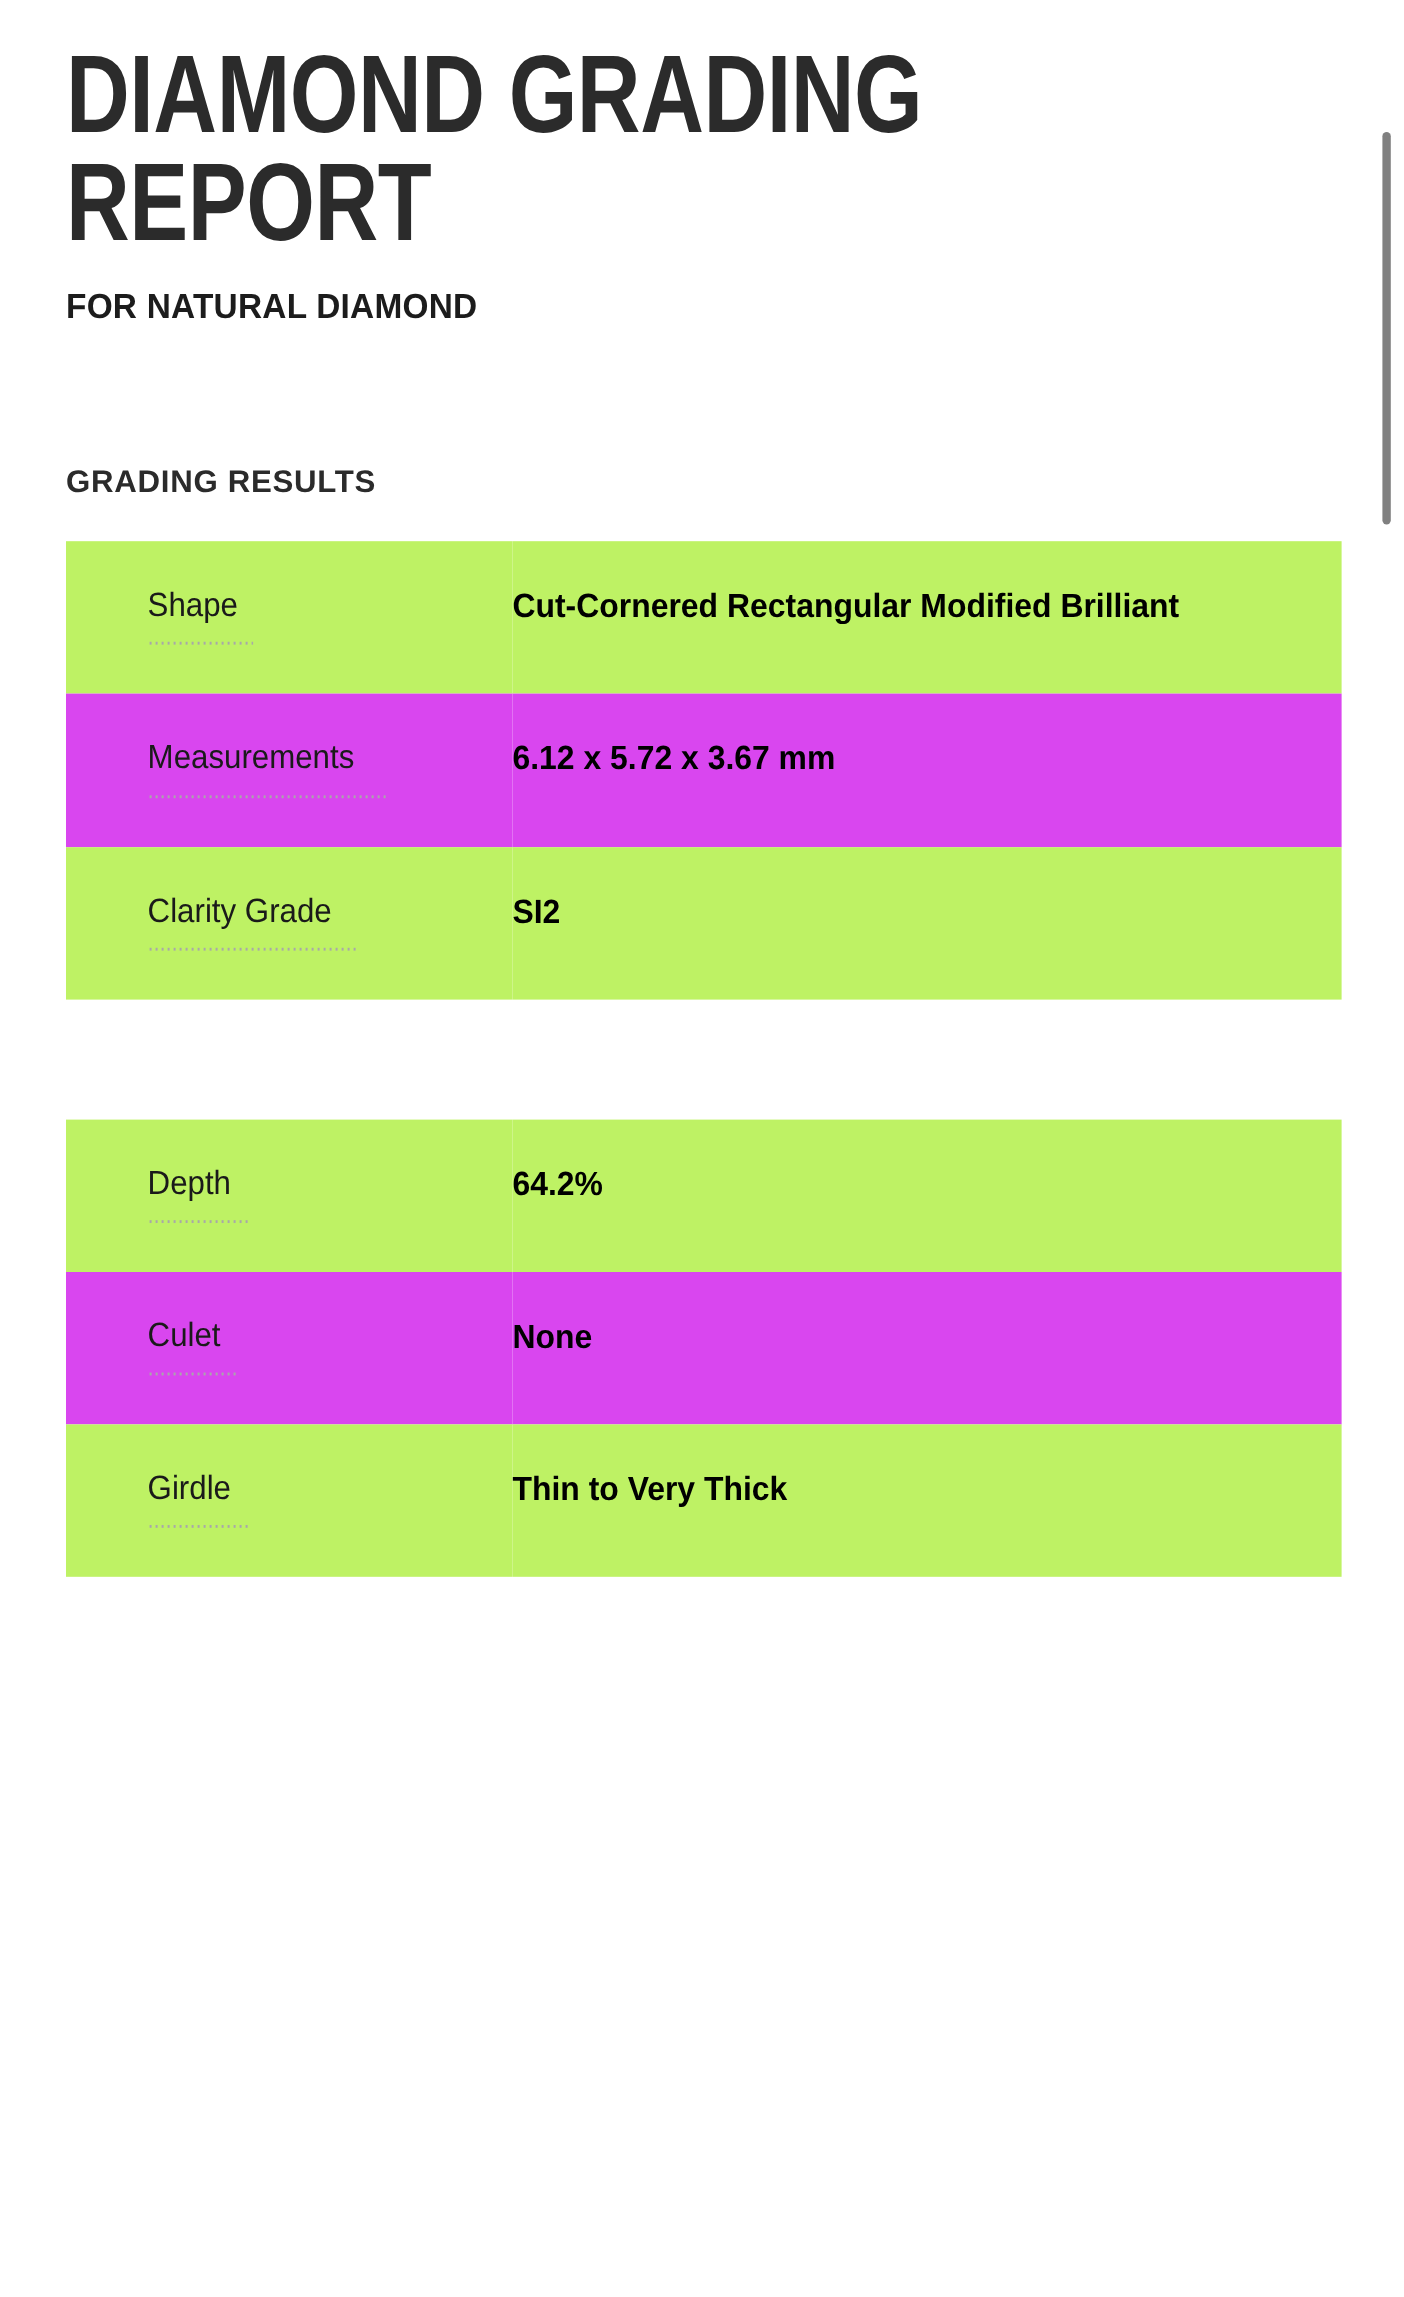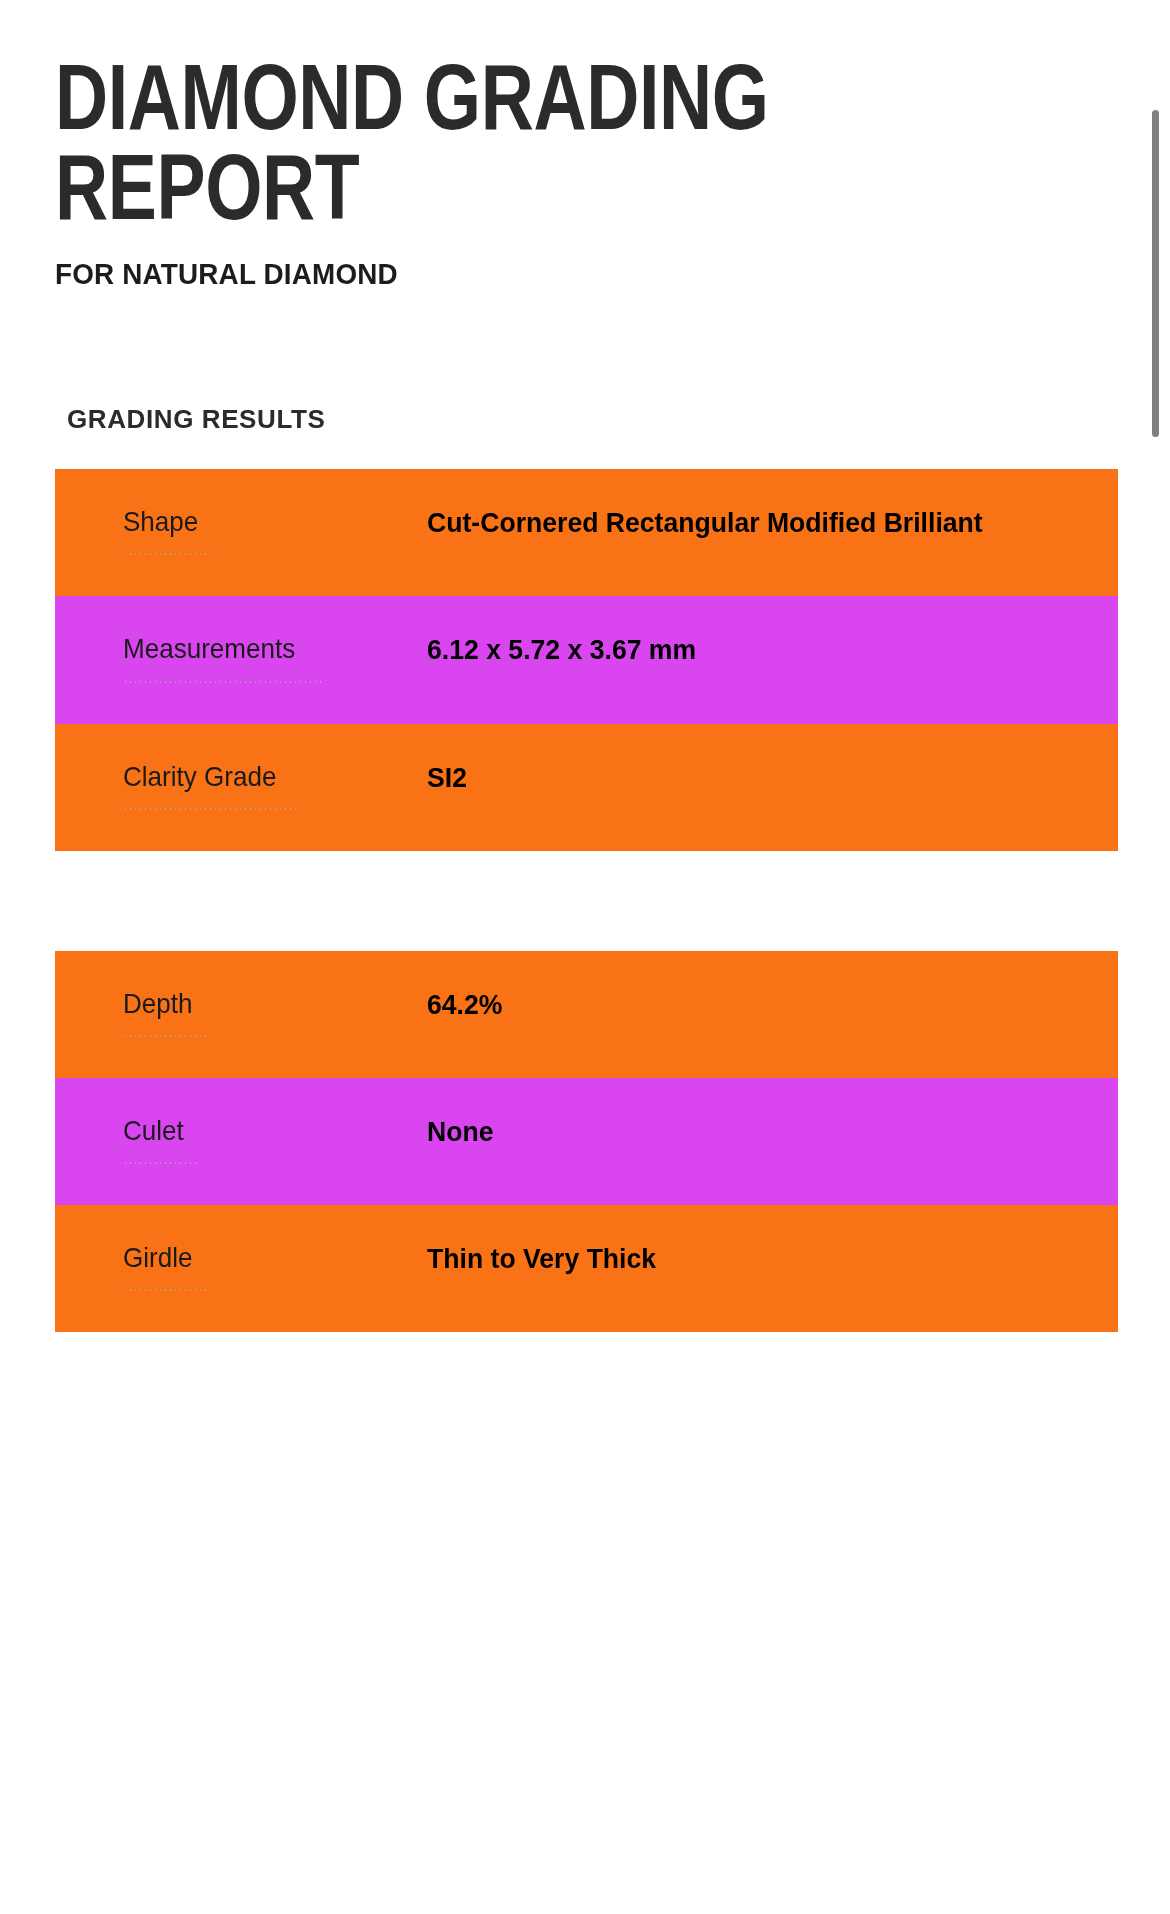--- a/index.html
+++ b/index.html
@@ -22,21 +22,21 @@
     position: relative;
     width: 1170px;
     min-height: 1914px;
     box-sizing: border-box;
     padding: 0;
     background: #ffffff;
   }
 
   
   .report-header {
-    padding: 52px 55px 0 55px;
+    padding: 34px 55px 0 55px;
   }
   .report-title {
     font-family: "Liberation Sans Narrow", "Liberation Sans", sans-serif;
     font-weight: 700;
     font-size: 92px;
     line-height: 0.98;
     letter-spacing: -0.5px;
     color: #2b2b2b;
     margin: 0;
     text-transform: uppercase;
@@ -61,42 +61,42 @@
   .section {
     padding: 0 55px;
   }
   .section-heading {
     font-family: "Liberation Sans", sans-serif;
     font-weight: 700;
     font-size: 26px;
     letter-spacing: 0.6px;
     color: #2b2b2b;
     text-transform: uppercase;
-    margin: 12px;
+    margin: 0;
     padding: 0;
   }
   .section-grading {
     margin-top: 113px;
   }
   .section-proportions {
     margin-top: 100px;
   }
 
   
   .spec-table {
     margin-top: 34px;
     width: 1063px;
     border-collapse: collapse;
     table-layout: fixed;
   }
   .spec-row {
     background: #d946ef;
   }
   .spec-row.striped {
-    background: #f97316;
+    background: #bef264;
   }
   .spec-cell {
     vertical-align: top;
     padding: 0;
   }
   .cell-label {
     width: 372px;
     padding: 36px 0 36px 68px;
     box-sizing: border-box;
   }

